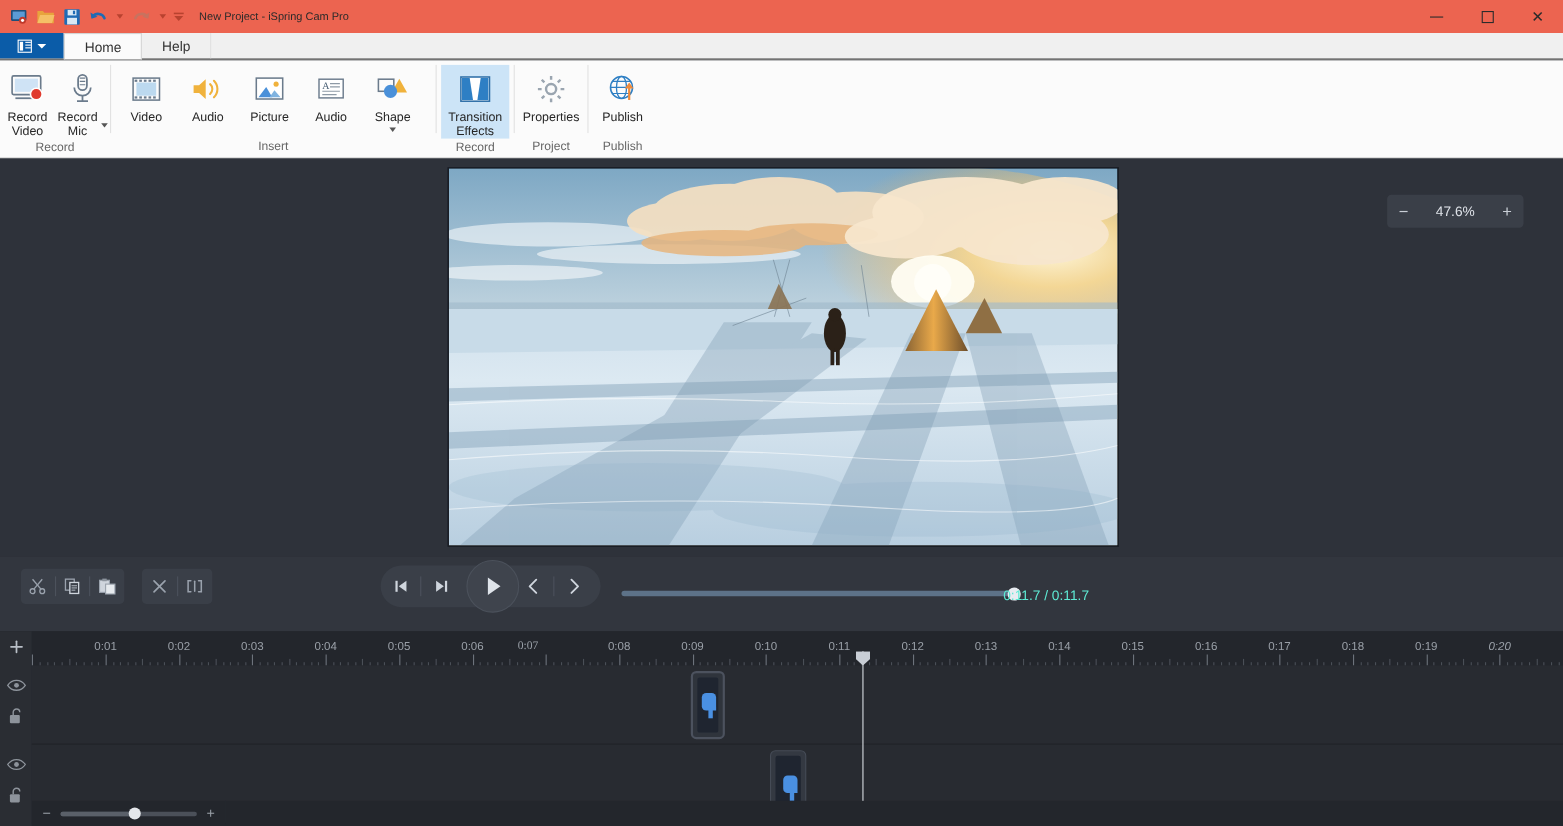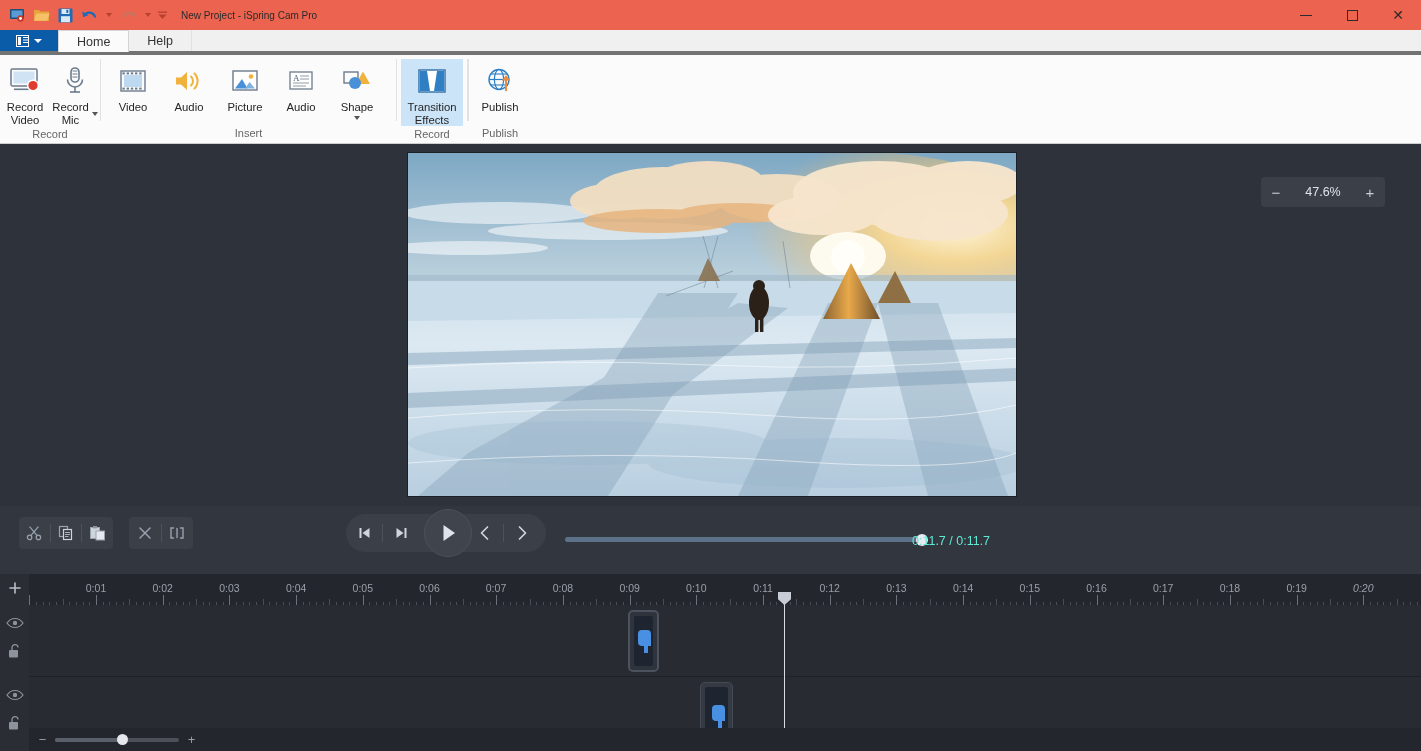--- a/index.html
+++ b/index.html
@@ -33,21 +33,21 @@
   .wc {
     width: 46px; height: 30px; display: flex; align-items: center; justify-content: center;
     color: #2b2b2b; font-size: 14px;
   }
   .wc-min { width: 12px; height: 1px; background: #2b2b2b; }
   .wc-max { width: 11px; height: 11px; border: 1.3px solid #2b2b2b; }
 
   
   .tabstrip {
     position: absolute; top: 30px; left: 0; width: 1421px; height: 25px;
-    background: #f0f0f0; border-bottom: 4px solid #737373;
+    background: #f0f0f0; border-bottom: 2px solid #737373;
     display: flex; align-items: stretch;
   }
   .file-tab {
     width: 58px; background: #0b5ca8; display: flex; align-items: center; justify-content: center; gap: 5px;
   }
   .file-glyph {
     width: 13px; height: 12px; border: 1.4px solid #fff; position: relative; background: transparent;
   }
   .file-glyph::before {
     content: ""; position: absolute; left: 1px; top: 1px; width: 3px; height: 8px; background: #fff;
@@ -372,20 +372,36 @@
               <path d="M27 3h-7l-3 20h10z" fill="#2e7fc4"></path>
             </svg>
           </span>
           <span class="rbtn-lbl">Transition Effects</span>
         </div>
       </div>
       <div class="rgroup-label">Record</div>
     </div>
     <div class="rgroup-sep"></div>
 
+    <div class="rgroup" style="width:66px">
+      <div class="rgroup-items" style="justify-content:center">
+        <div class="rbtn wide">
+          <span class="rbtn-ico">
+            <svg width="30" height="30" viewBox="0 0 30 30">
+              <g fill="none" stroke="#9aa5b0" stroke-width="2.2">
+                <circle cx="15" cy="15" r="4.6"></circle>
+                <path d="M15 3v3.4M15 23.6V27M3 15h3.4M23.6 15H27M6.5 6.5l2.4 2.4M21.1 21.1l2.4 2.4M23.5 6.5l-2.4 2.4M8.9 21.1l-2.4 2.4"></path>
+              </g>
+            </svg>
+          </span>
+          <span class="rbtn-lbl">Properties</span>
+        </div>
+      </div>
+      <div class="rgroup-label">Project</div>
+    </div>
     <div class="rgroup-sep"></div>
 
     <div class="rgroup" style="width:62px">
       <div class="rgroup-items" style="justify-content:center">
         <div class="rbtn wide">
           <span class="rbtn-ico">
             <svg width="28" height="28" viewBox="0 0 28 28">
               <circle cx="13" cy="12.5" r="10" fill="none" stroke="#2e7fc4" stroke-width="1.4"></circle>
               <ellipse cx="13" cy="12.5" rx="4.6" ry="10" fill="none" stroke="#2e7fc4" stroke-width="1.2"></ellipse>
               <line x1="3" y1="12.5" x2="23" y2="12.5" stroke="#2e7fc4" stroke-width="1.2"></line>
@@ -634,21 +650,21 @@
     </div>
 
     <div class="ruler">
       <div id="ruler-labels">
           <div class="rlabel" style="left: 67px;">0:01</div>
           <div class="rlabel" style="left: 133.7px;">0:02</div>
           <div class="rlabel" style="left: 200.4px;">0:03</div>
           <div class="rlabel" style="left: 267.1px;">0:04</div>
           <div class="rlabel" style="left: 333.8px;">0:05</div>
           <div class="rlabel" style="left: 400.5px;">0:06</div>
-          <div class="rlabel" style="left: 467px;">0:07</div>
+          <div class="rlabel" style="left: 451px; font-family: Liberation Serif, serif;">0:07</div>
           <div class="rlabel" style="left: 533.9px;">0:08</div>
           <div class="rlabel" style="left: 600.6px; text-align: center;">0:09</div>
           <div class="rlabel" style="left: 667.3px;">0:10</div>
           <div class="rlabel" style="left: 734px;">0:11</div>
           <div class="rlabel" style="left: 800.7px;">0:12</div>
           <div class="rlabel" style="left: 867.4px;">0:13</div>
           <div class="rlabel" style="left: 934.1px;">0:14</div>
           <div class="rlabel" style="left: 1000.8px;">0:15</div>
           <div class="rlabel" style="left: 1067.5px;">0:16</div>
           <div class="rlabel" style="left: 1134.2px;">0:17</div>

